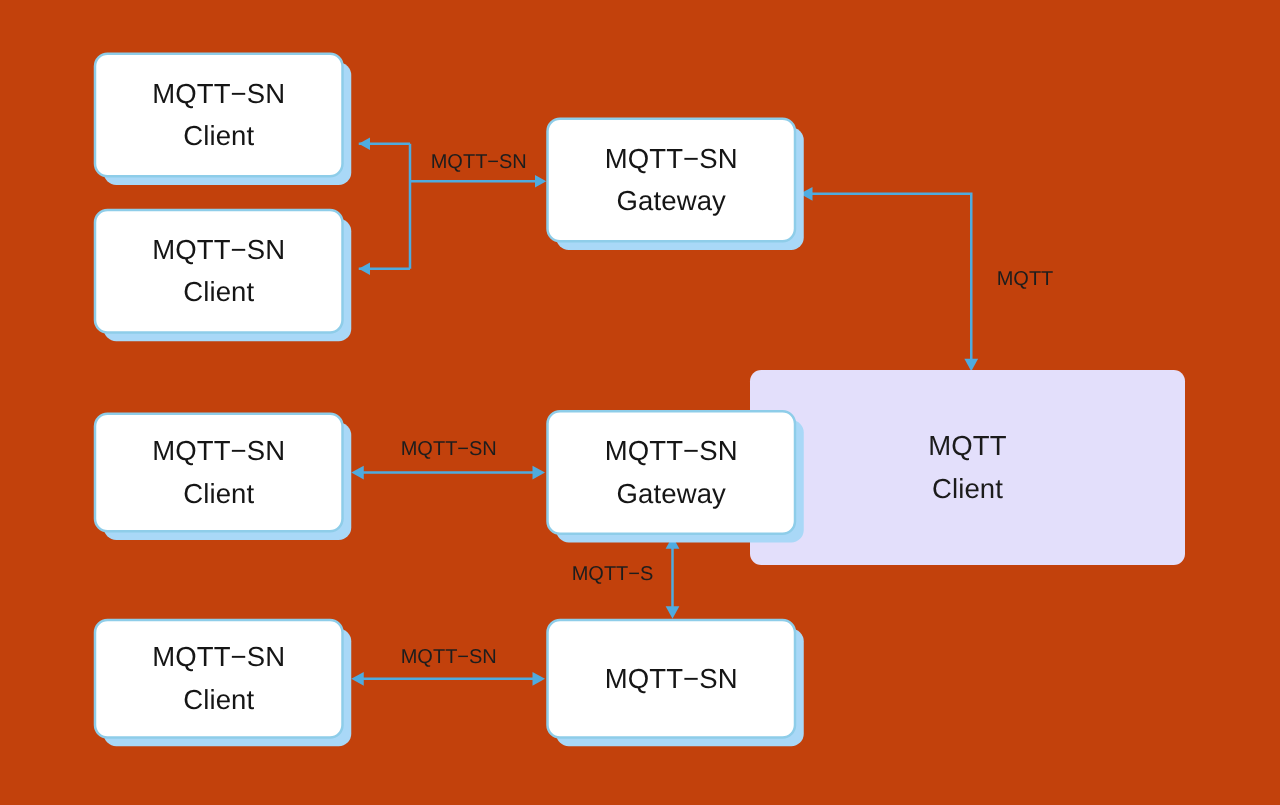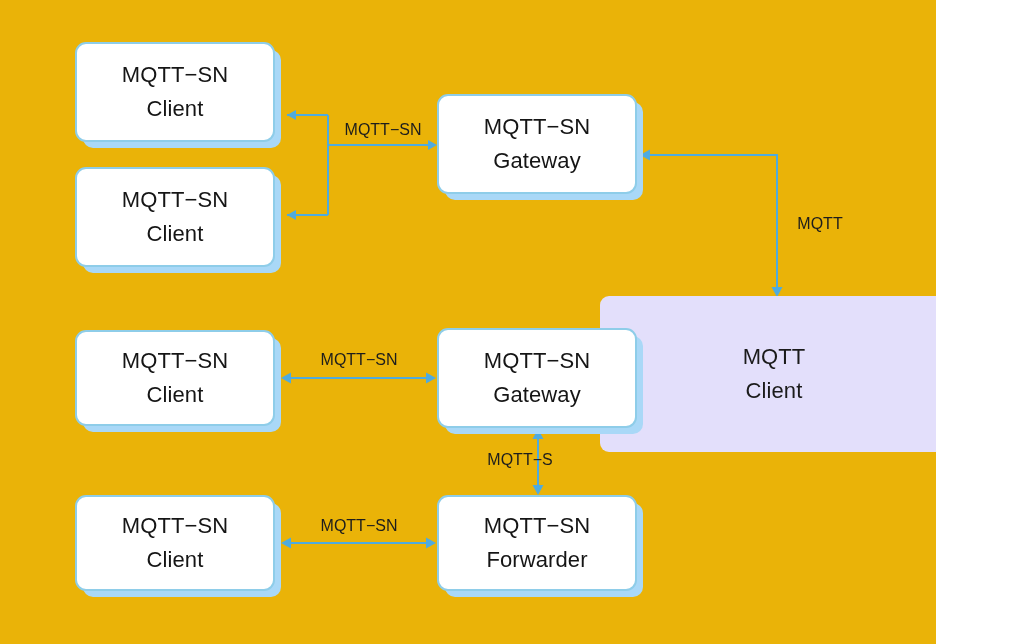--- a/index.html
+++ b/index.html
@@ -7,23 +7,23 @@
     margin: 0;
     padding: 0;
     background: #ffffff;
   }
   body {
     font-family: "Liberation Sans", "DejaVu Sans", sans-serif;
     -webkit-font-smoothing: antialiased;
   }
   #diagram {
     position: relative;
-    width: 936px;
+    width: 1024px;
     height: 644px;
-    background: #eab308;
+    background: #c2410c;
     overflow: hidden;
     text-decoration: underline;
   }
   
   #connectors {
     position: absolute;
     left: 0;
     top: 0;
     width: 1024px;
     height: 644px;
@@ -168,26 +168,25 @@
     <span class="node-line">Gateway</span>
   </div>
 
   <div class="node card" style="left:75px; top:495px; width:200px; height:96px;">
     <span class="node-line">MQTT−SN</span>
     <span class="node-line">Client</span>
   </div>
 
   <div class="node card" style="left:437px; top:495px; width:200px; height:96px;">
     <span class="node-line">MQTT−SN</span>
-    <span class="node-line">Forwarder</span>
   </div>
 
   <div class="edge-label center" style="left:383px; top:120px;">MQTT−SN</div>
 
   <div class="edge-label center" style="left:820px; top:214px;">MQTT</div>
 
   <div class="edge-label center" style="left:359px; top:350px;">MQTT−SN</div>
 
-  <div class="edge-label center" style="left:520px; top:450px;">MQTT−S</div>
+  <div class="edge-label center" style="left:490px; top:450px;">MQTT−S</div>
 
   <div class="edge-label center" style="left:359px; top:516px;">MQTT−SN</div>
 
 </div>
 
 </body></html>

